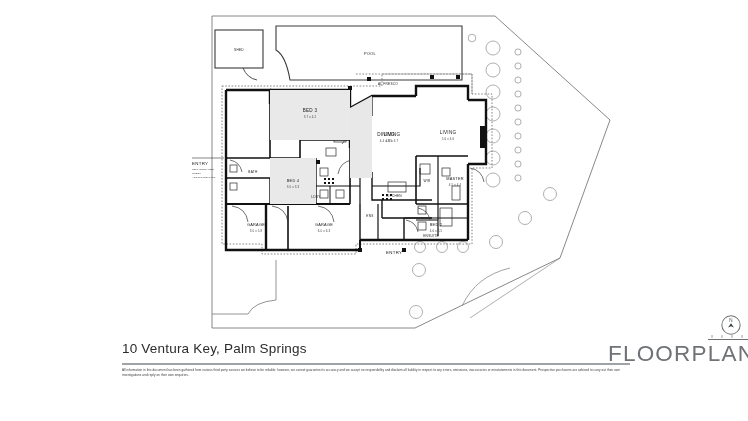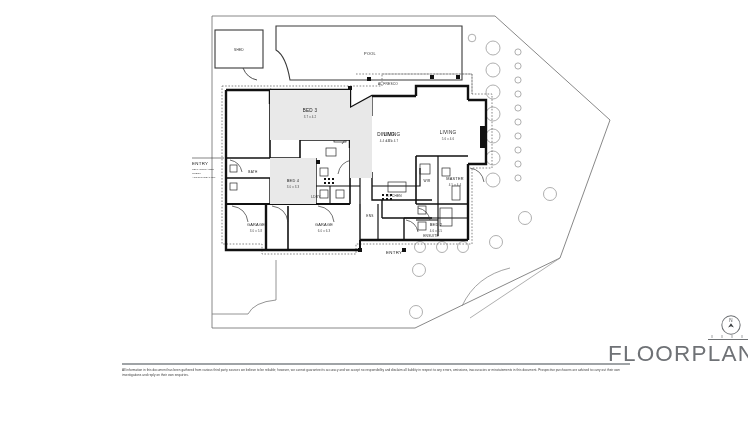--- a/index.html
+++ b/index.html
@@ -423,20 +423,21 @@
         <text class="entry-name" x="266" y="246">ENTRY</text>
       </g>
 
     </svg>
   </div>
 
   <div id="footer">
     <div id="footer-inner">
 
       <div id="title-row">
+        <div id="page-title">10 Ventura Key, Palm Springs</div>
         <div id="title-rule"></div>
       </div>
 
       <div id="disclaimer">All information in this document has been gathered from various third party sources we believe to be reliable; however, we cannot guarantee its accuracy and we accept no responsibility and disclaim all liability in respect to any errors, omissions, inaccuracies or misstatements in this document. Prospective purchasers are advised to carry out their own investigations and reply on their own enquiries.</div>
 
       <div id="brand">
         <svg id="compass" viewBox="0 0 24 24">
           <circle cx="12" cy="12" r="10" fill="#ffffff" stroke="#6e7174" stroke-width="1.1"></circle>
           <text x="12" y="9" text-anchor="middle" font-family="Liberation Sans, sans-serif" font-size="5" fill="#4a4d50">N</text>
           <path d="M 12 10 L 15.2 14.6 L 12 13.3 L 8.8 14.6 Z" fill="#3a3d40"></path>

